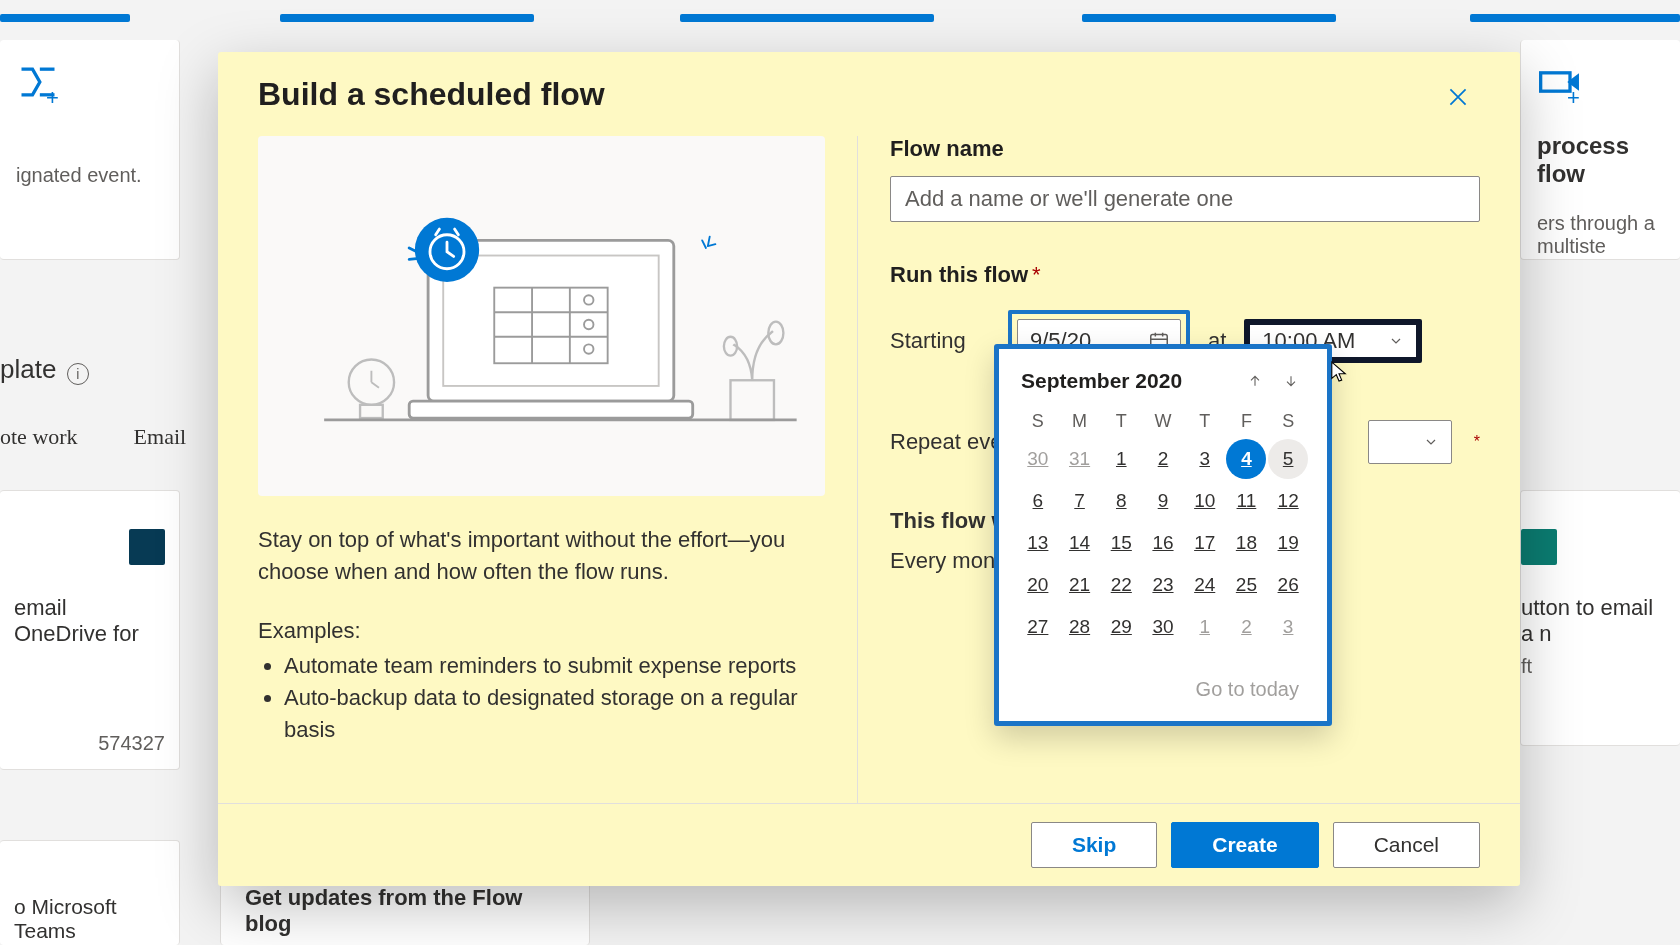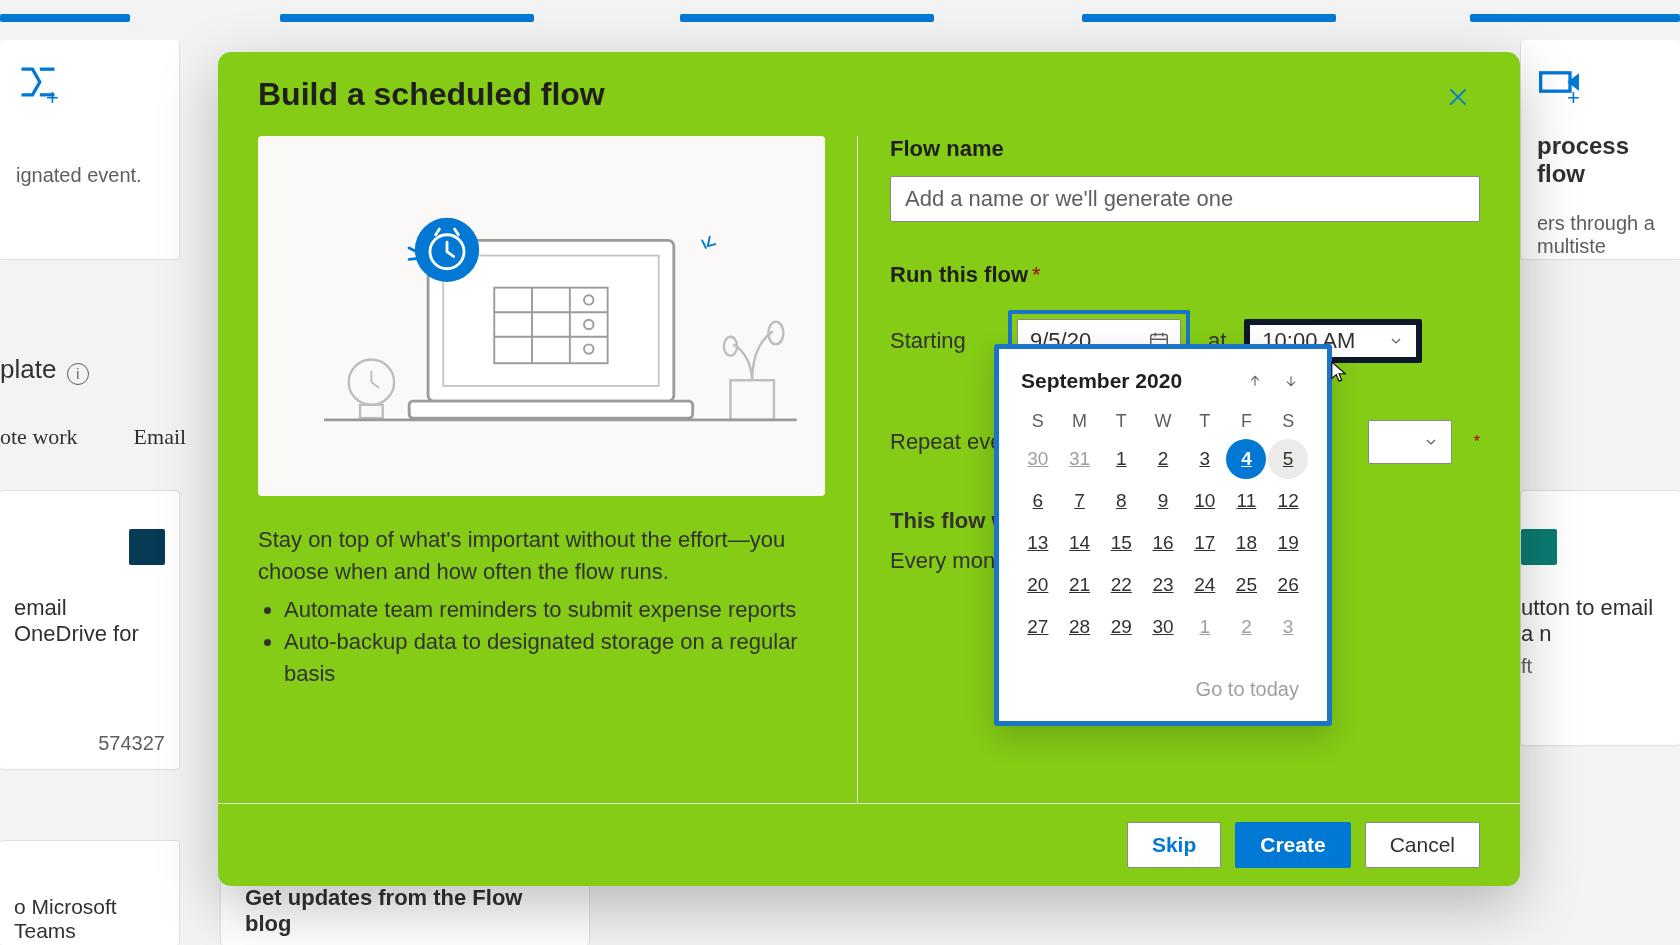--- a/index.html
+++ b/index.html
@@ -63,23 +63,23 @@
   .overlay {
     position: absolute;
     inset: 0;
   }
   .modal {
     position: absolute;
     left: 218px;
     top: 52px;
     width: 1302px;
     height: 834px;
-    background: #84cc16;
+    background: #fef9c3;
     box-shadow: 0 20px 60px rgba(0,0,0,.25);
-    border-radius: 13px;
+    border-radius: 3px;
     display: flex;
     flex-direction: column;
   }
   .modal-header {
     padding: 24px 40px 0 40px;
     display: flex;
     align-items: flex-start;
     justify-content: space-between;
   }
   .modal-title {
@@ -314,21 +314,21 @@
   
   .modal-footer {
     border-top: 1px solid #e1dfdd;
     padding: 18px 40px;
     display: flex;
     justify-content: flex-end;
     gap: 14px;
   }
   .btn {
     height: 46px;
-    padding: 0 24px;
+    padding: 0 40px;
     font-size: 21px;
     font-family: inherit;
     border-radius: 2px;
     cursor: pointer;
     border: 1px solid #8a8886;
     background: #fff;
     color: #323130;
   }
   .btn.skip {
     border: 1px solid #8a8886;
@@ -475,20 +475,21 @@
             <ellipse cx="548" cy="198" rx="8" ry="12" fill="none" stroke="#bdbdbd" stroke-width="2.5"></ellipse>
             <ellipse cx="500" cy="212" rx="7" ry="10" fill="none" stroke="#bdbdbd" stroke-width="2.5"></ellipse>
 
             <path d="M470 100l4 8M478 96l-2 10M484 104l-8 2" stroke="#0078d4" stroke-width="2" stroke-linecap="round"></path>
 
             <line x1="70" y1="290" x2="570" y2="290" stroke="#9b9b9b" stroke-width="3"></line>
           </svg>
         </div>
 
         <div class="desc-text">Stay on top of what's important without the effort—you choose when and how often the flow runs.</div>
+        <div class="ex-heading">Examples:</div>
         <ul class="ex-list">
           <li>Automate team reminders to submit expense reports</li>
           <li>Auto-backup data to designated storage on a regular basis</li>
         </ul>
       </div>
 
       <div class="right-col">
         <div class="form-label">Flow name</div>
         <input class="text-input" type="text" placeholder="Add a name or we'll generate one" style="">
 

